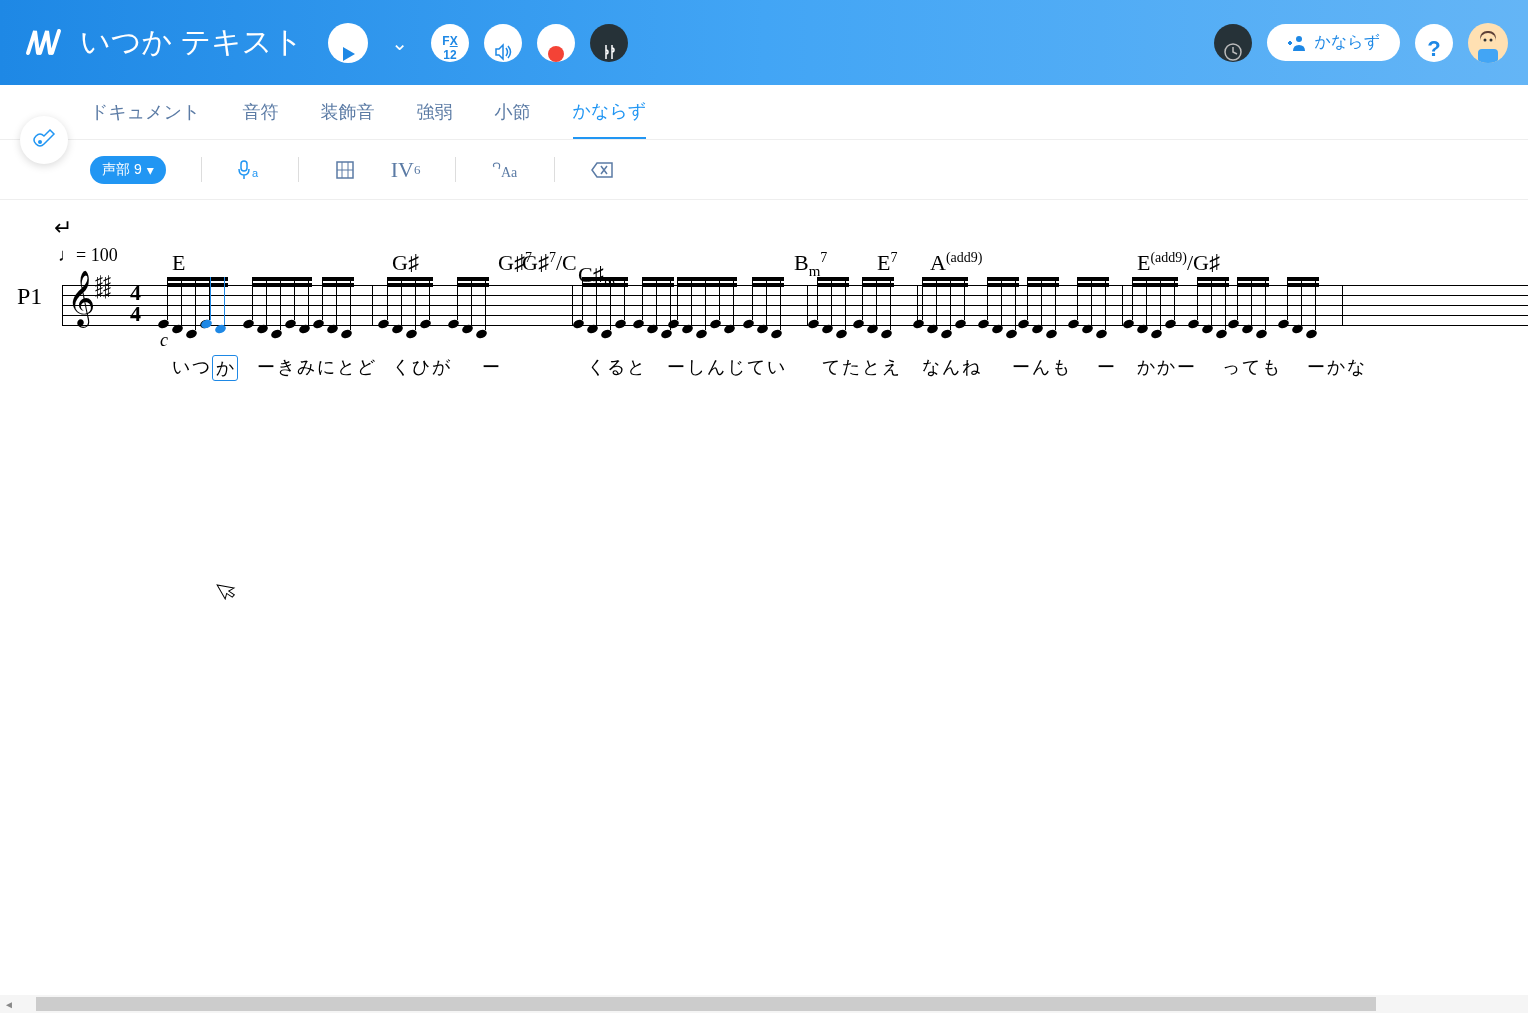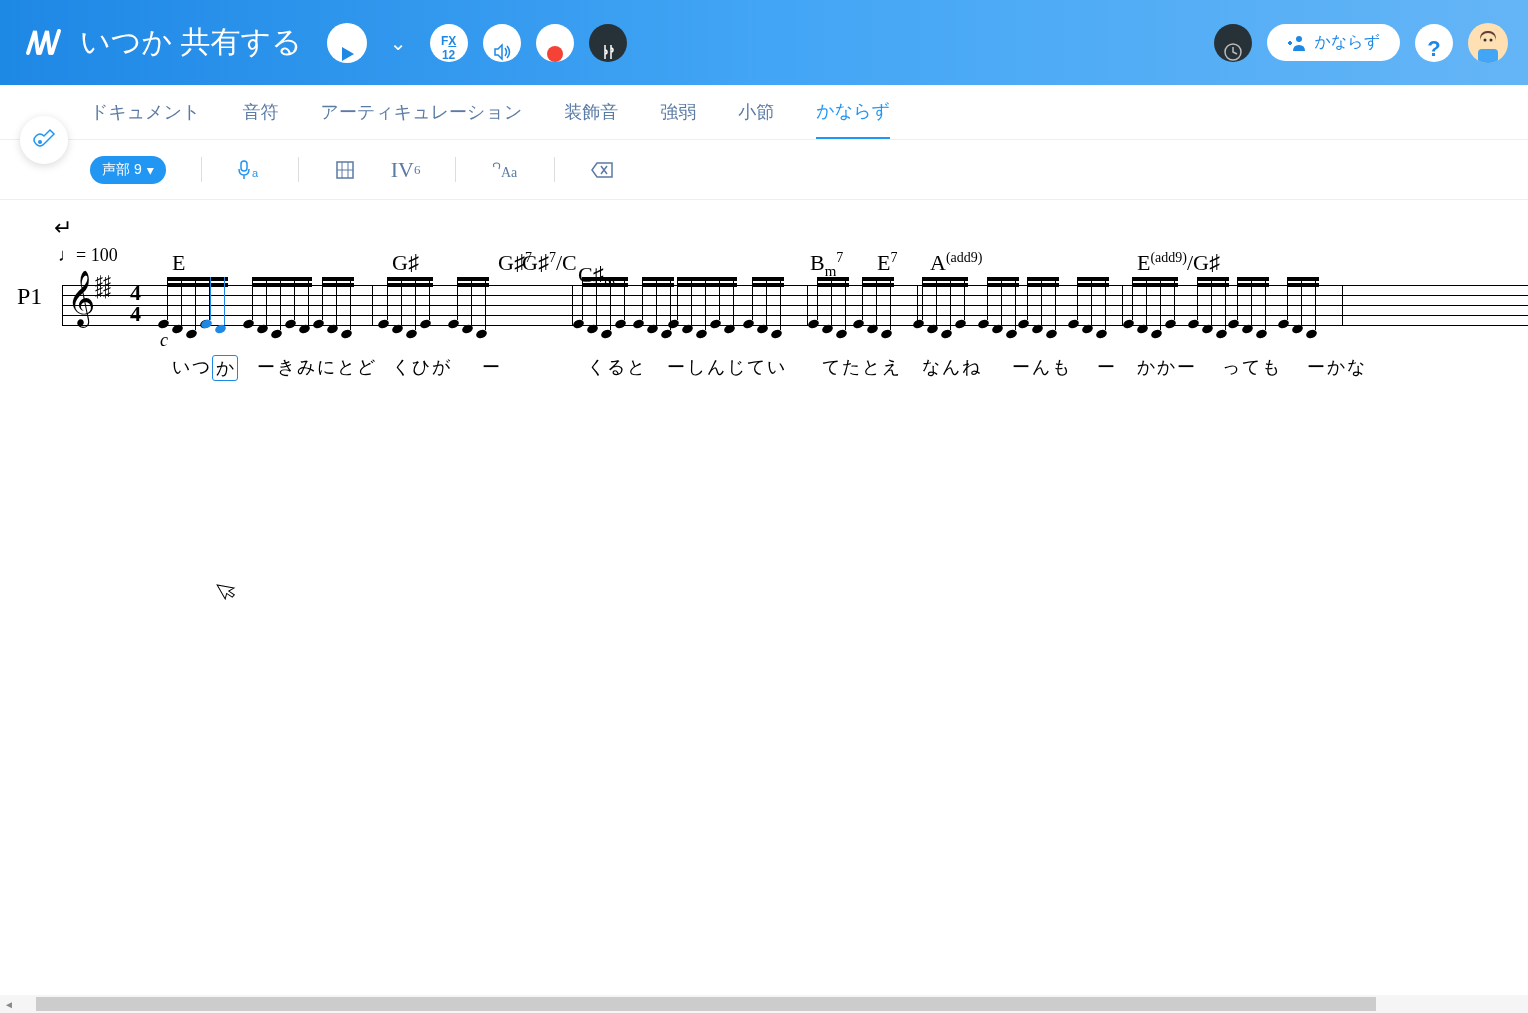--- a/index.html
+++ b/index.html
@@ -70,21 +70,21 @@
 </style>
 </head>
 <body>
 
 <div class="header">
   <div class="logo">
     <svg width="40" height="40" viewBox="0 0 40 40">
         <path d="M5 30 L12 8 L15 30 M17 30 L24 8 L27 30 M29 30 L36 8" stroke="#fff" stroke-width="4" fill="none" stroke-linecap="round"></path>
       </svg>
   </div>
-  <div class="title">いつか 共有する</div>
+  <div class="title">いつか テキスト</div>
   <button class="circ-btn play">
     <svg width="18" height="18" viewBox="0 0 18 18">
         <path d="M4 2 L16 9 L4 16 Z" fill="#1E88E5"></path>
       </svg>
   </button>
   <span class="dropdown-arrow">⌄</span>
   <button class="circ-btn">
     <span style="color:#1E88E5;font-size:12px;font-weight:bold">F<u>X</u><br>12</span>
   </button>
   <button class="circ-btn">
@@ -125,21 +125,20 @@
         <circle cx="17" cy="17" r="1.5" fill="#333"></circle>
         <circle cx="23" cy="17" r="1.5" fill="#333"></circle>
         <rect x="10" y="26" width="20" height="14" rx="4" fill="#42A5F5"></rect>
       </svg>
   </div>
 </div>
 
 <div class="tabs">
   <div class="tab">ドキュメント</div>
   <div class="tab">音符</div>
-  <div class="tab">アーティキュレーション</div>
   <div class="tab">装飾音</div>
   <div class="tab">強弱</div>
   <div class="tab">小節</div>
   <div class="tab active">かならず</div>
 </div>
 
 <div class="toolbar">
   <div class="instrument-btn">
     <svg width="28" height="28" viewBox="0 0 28 28">
         <path d="M20 4 L24 8 L14 18 Q10 22 6 18 Q2 14 6 10 Q10 6 14 10 Z" stroke="#2196F3" stroke-width="1.5" fill="none"></path>
@@ -216,21 +215,21 @@
         <div class="barline" style="left: 855px;"></div>
         <div class="barline" style="left: 1060px;"></div>
         <div class="barline" style="left: 1280px;"></div>
       </div>
     <div id="chords-container">
         <div class="chord" style="left: 110px;">E</div>
         <div class="chord" style="left: 330px;">G♯</div>
         <div class="chord" style="left: 436px;">G♯<sup>7</sup></div>
         <div class="chord" style="left: 460px;">G♯<sup>7</sup>/C</div>
         <div class="chord" style="left: 516px; margin-top: 12px;">C♯<sub>m</sub></div>
-        <div class="chord" style="left: 748px; font-family: Liberation Serif, serif;">B<sub>m</sub><sup>7</sup></div>
+        <div class="chord" style="left: 732px; font-family: Liberation Serif, serif;">B<sub>m</sub><sup>7</sup></div>
         <div class="chord" style="left: 815px;">E<sup>7</sup></div>
         <div class="chord" style="left: 868px;">A<sup>(add9)</sup></div>
         <div class="chord" style="left: 1075px;">E<sup>(add9)</sup>/G♯</div>
       </div>
     <div id="notes-container">
         <div class="notes-cluster" style="left: 105px;">
           <div class="beam" style="left:0;top:-8px;width:46px"></div>
           <div class="beam" style="left:0;top:-2px;width:46px"></div>
           <div style="position:absolute;left:0px;top:-8px;width:1px;height:43px;background:#000"></div>
           <div class="note-head" style="position:absolute;left:-9px;top:35px"></div>

